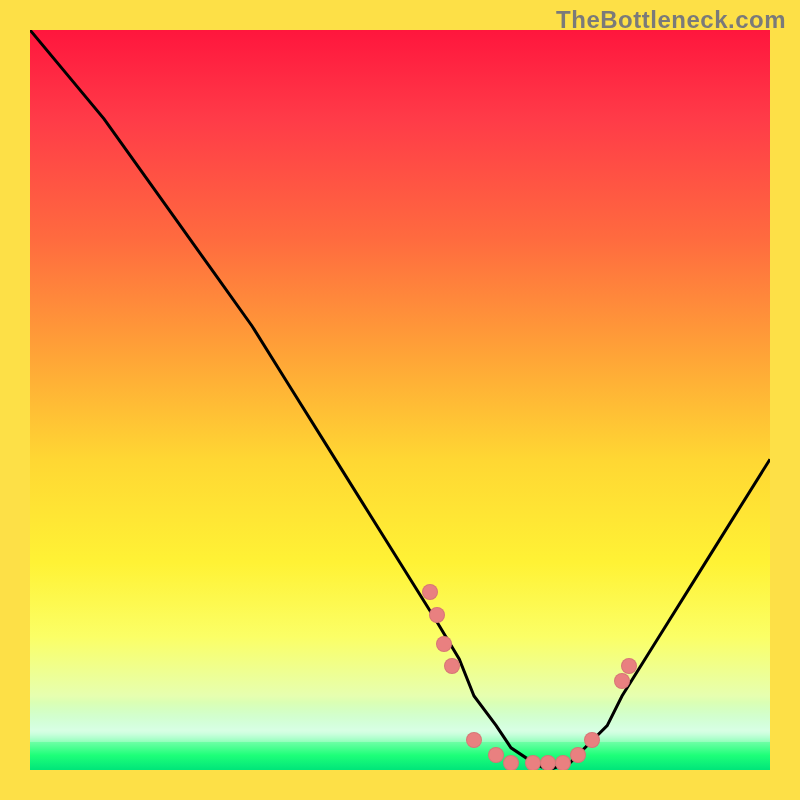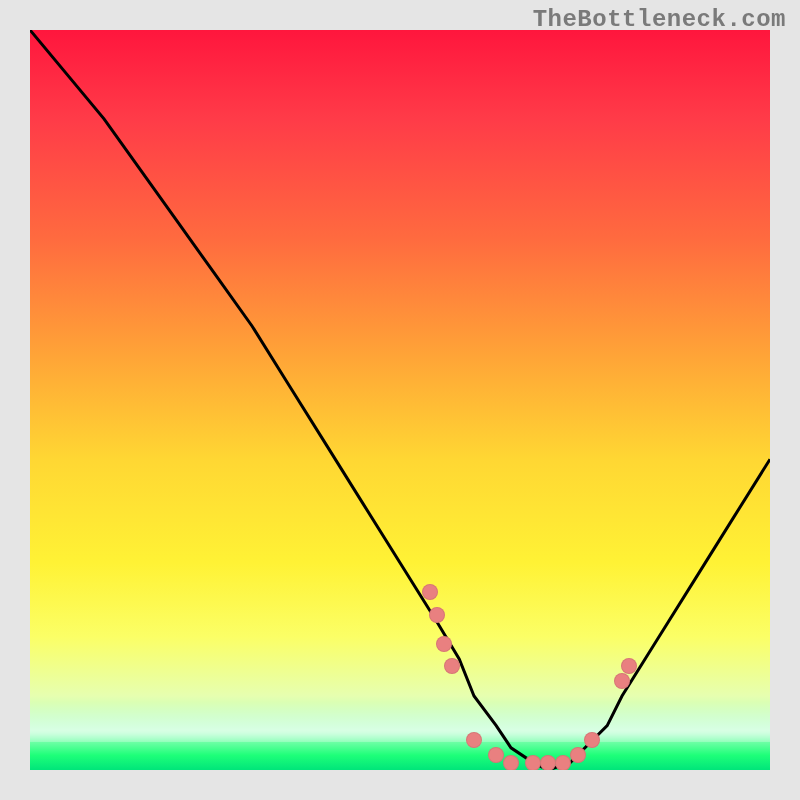--- a/index.html
+++ b/index.html
@@ -8,22 +8,21 @@
     width: 800px;
     height: 800px;
     background: #000000;
     overflow: hidden;
     font-family: Arial, Helvetica, sans-serif;
   }
   .frame {
     position: relative;
     width: 800px;
     height: 800px;
-    background: #e5e5e5;
-    font-family: Liberation Mono, monospace;
+    background: #fde047;
   }
   .watermark {
     position: absolute;
     top: 6px;
     right: 14px;
     font-size: 24px;
     font-weight: bold;
     color: #7a7a7a;
     letter-spacing: 0.5px;
     z-index: 500;

